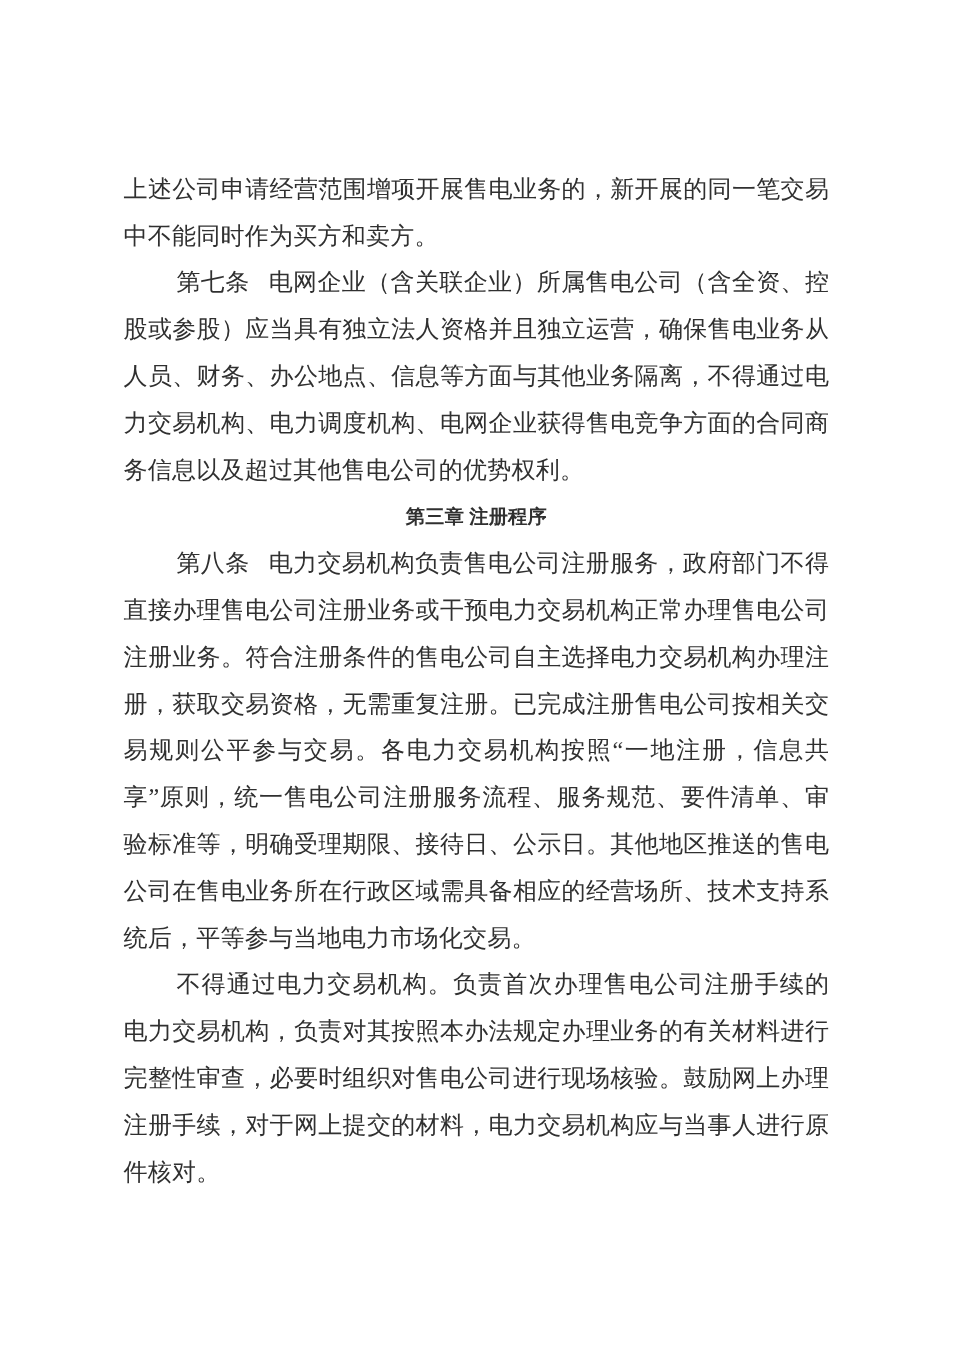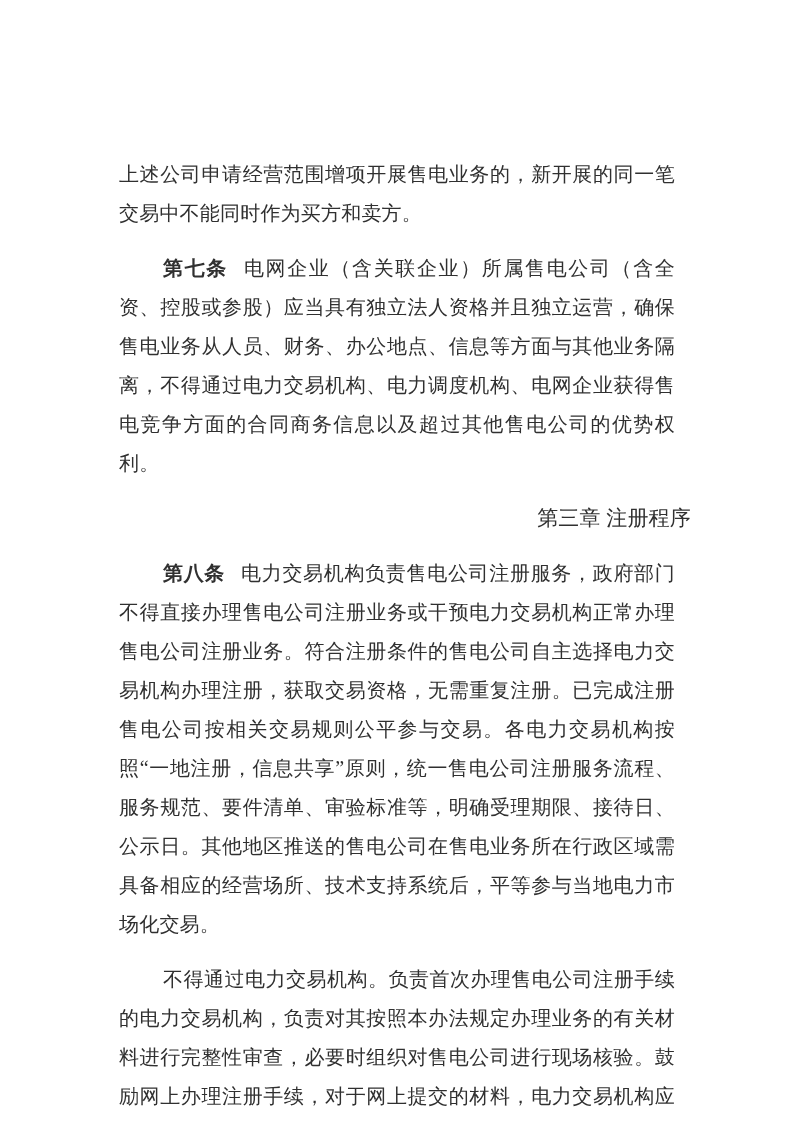--- a/index.html
+++ b/index.html
@@ -16,36 +16,36 @@
     background: #ffffff;
     padding: 139px 103px 0 103px;
     color: #303030;
     font-family: "Liberation Serif", "DejaVu Serif", serif;
     font-size: 20px;
     letter-spacing: 0.2px;
     line-height: 39px;
     overflow: hidden;
   }
   .para {
-    margin: 16px;
+    margin: 0;
     text-align: justify;
     text-justify: inter-ideograph;
   }
   .para.indent {
     text-indent: 2.2em;
   }
   .article-label {
-    font-weight: 700;
+    font-weight: 400;
     margin-right: 0.8em;
   }
   .chapter-heading {
     margin: 0;
-    font-size: 21px;
-    font-weight: 400;
-    text-align: right;
+    font-size: 16px;
+    font-weight: 700;
+    text-align: center;
     line-height: 39px;
     letter-spacing: 0.2px;
   }
 </style>
 </head>
 <body>
 
 <div class="page">
 
   <p class="para">上述公司申请经营范围增项开展售电业务的，新开展的同一笔交易中不能同时作为买方和卖方。</p>

